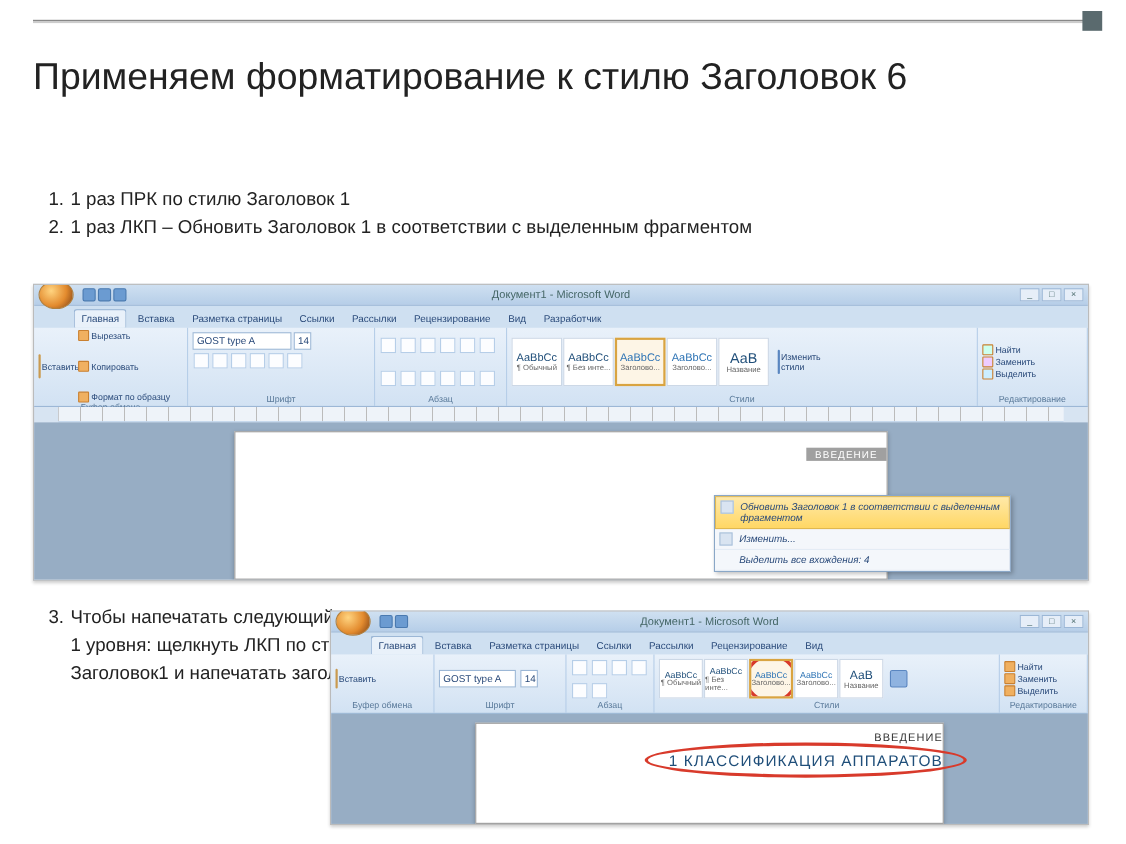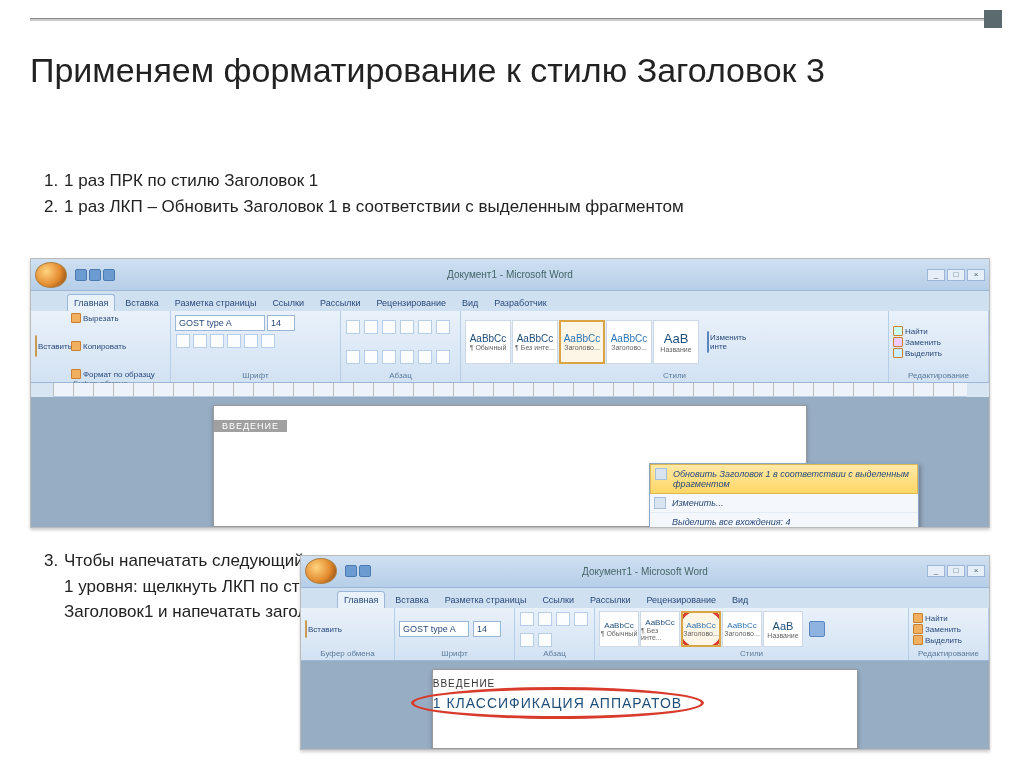--- a/index.html
+++ b/index.html
@@ -49,21 +49,21 @@
     position: absolute;
     border: 1px solid #bbb;
     box-shadow: 0 2px 3px rgba(0,0,0,0.2);
     background: #d7e4f2;
     overflow: hidden;
   }
   .shot1 { top: 258px; left: 30px; width: 960px; height: 270px; }
   .shot2 { top: 555px; left: 300px; width: 690px; height: 195px; }
 
   .win-titlebar {
-    height: 32px;
+    height: 19px;
     background: linear-gradient(#cfe0f1, #b6cee8);
     border-bottom: 1px solid #9cb7d6;
     display: flex;
     align-items: center;
     font-size: 10px;
     color: #466;
     position: relative;
   }
   .office-btn {
     width: 32px; height: 26px;
@@ -120,21 +120,21 @@
     display:flex; flex-direction:row; align-items:center; gap:1px;
   }
   .bigbtn .ic { width:22px; height:22px; background:#f5c97f; border:1px solid #c99a50; border-radius:2px; }
   .smallrow { display:flex; flex-direction:column; gap:18px; font-size:8px; }
   .smallrow span { display:flex; align-items:center; gap:2px; }
   .mini-ic { width:10px; height:10px; background:#f0b060; border:1px solid #c98030; display:inline-block; border-radius:1px;}
 
   .font-box {
     display:flex; align-items:center; border:1px solid #9cb7d6; background:#fff; height:16px; padding:0 3px; font-size:9px; margin-right:2px;
   }
-  .font-box.small { width:28px; }
+  .font-box.small { width:16px; }
   .para-ic { width:14px; height:14px; border:1px solid #b6cee8; background:#fcfdff; margin:1px; }
 
   .styles-gallery {
     display:flex; gap:1px; align-items:center;
   }
   .style-tile {
     width: 46px; height: 44px;
     background:#fff; border:1px solid #ccd8e6;
     display:flex; flex-direction:column; justify-content:center; align-items:center;
     font-size:7px; color:#666; overflow:hidden;
@@ -162,21 +162,21 @@
     display:flex; justify-content:center;
     padding: 8px 0 0 0;
     position:relative;
   }
   .page {
     width: 62%;
     background:#fff;
     border:1px solid #999;
     box-shadow: 0 2px 4px rgba(0,0,0,0.25);
     min-height: 110px;
-    display:flex; flex-direction:column; align-items:flex-start;
+    display:flex; flex-direction:column; align-items:flex-end;
     padding-top: 14px;
     font-size: 10px;
   }
   .page .hdr1 {
     background:#a0a0a0; color:#fff; padding:1px 8px; letter-spacing:1px; font-size:9px;
   }
   .page .hdr-plain { color:#333; letter-spacing:1px; font-size:10px; }
   .page .hdr2 { color:#1f4e79; font-size:14px; letter-spacing:1px; margin-top:6px; position:relative; }
   .red-circle2::after {
     content:"";
@@ -213,21 +213,21 @@
   .shot-flex { display:flex; flex-direction:column; height:100%; }
   .find-group { display:flex; flex-direction:column; gap:1px; font-size:8px; }
   .find-group span { display:flex; align-items:center; gap:2px; }
 </style>
 </head>
 <body>
 
 <div class="top-rule"></div>
 <div class="accent-square"></div>
 
-<h1 class="title">Применяем форматирование к стилю Заголовок 3</h1>
+<h1 class="title">Применяем форматирование к стилю Заголовок 6</h1>
 
 <div class="list-block list1">
   <div class="listrow">
     <span class="listnum">1.</span>
     <span class="listtxt">1 раз ПРК по стилю Заголовок 1</span>
   </div>
   <div class="listrow">
     <span class="listnum">2.</span>
     <span class="listtxt">1 раз ЛКП – Обновить Заголовок 1 в соответствии с выделенным фрагментом</span>
   </div>
@@ -343,21 +343,21 @@
               <span class="preview" style="color:#2e74b5;">AaBbCc</span>
               <span>Заголово...</span>
             </div>
             <div class="style-tile">
               <span class="preview" style="font-size:13px;">АаВ</span>
               <span>Название</span>
             </div>
           </div>
           <div class="bigbtn" style="margin-left:6px;">
             <div class="ic" style="background:#8fb3e0;border-color:#5a86c0;"></div>
-            <span>Изменить инте</span>
+            <span>Изменить стили</span>
           </div>
         </div>
         <div class="rgroup-label">Стили</div>
       </div>
       <div class="rgroup" style="width:100px;">
         <div class="rgroup-body">
           <div class="find-group">
             <span>
                 <span class="mini-ic" style="background:#cfe;"></span>
                 <span>Найти</span>

